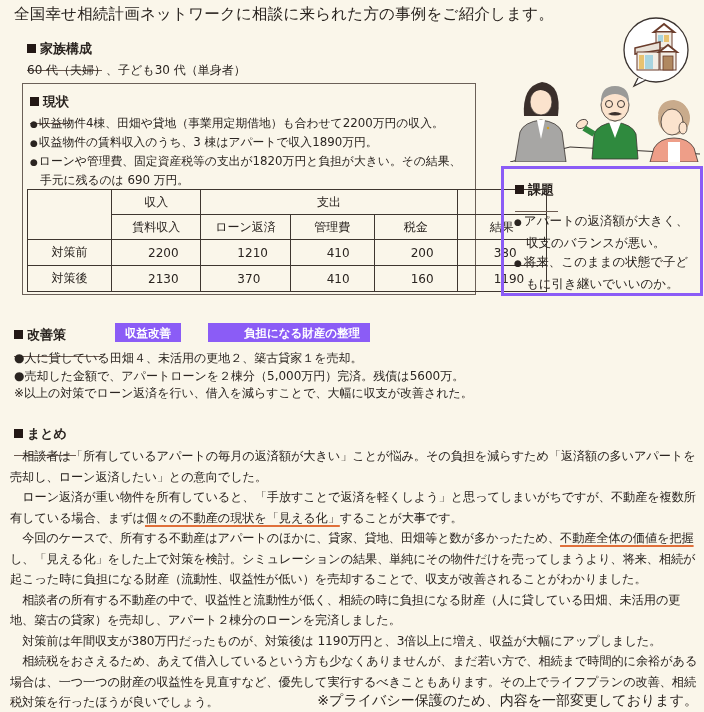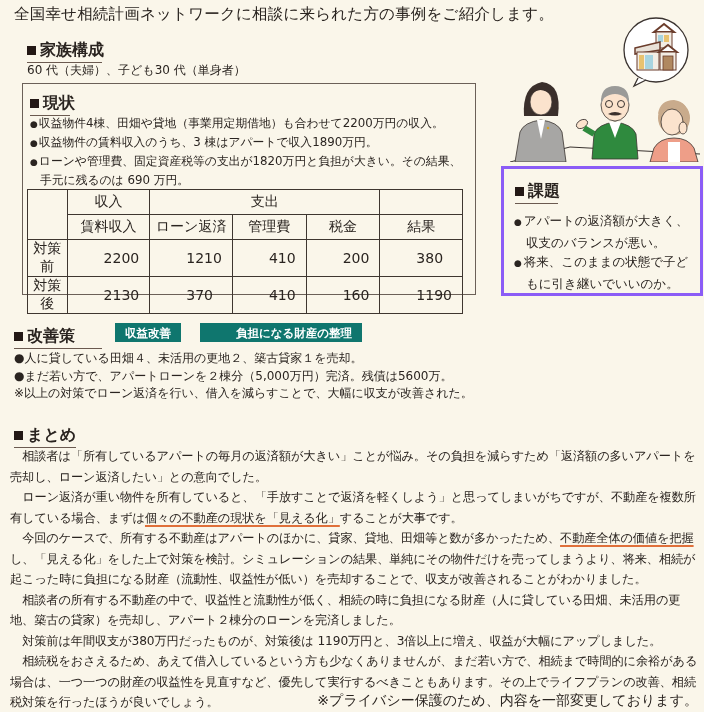--- a/index.html
+++ b/index.html
@@ -6,42 +6,42 @@
   html, body { width: 704px; height: 712px; overflow: hidden; }
   body {
     background: #faf6ea;
     font-family: "DejaVu Sans", "Liberation Sans", sans-serif;
     color: #2a2420;
     position: relative;
   }
   .abs { position: absolute; }
   .intro { left: 14px; top: 4px; font-size: 15.5px; letter-spacing: 0.2px; white-space: nowrap; }
   .heading {
-    font-size: 16px; font-weight: bold;
+    font-size: 13px; font-weight: bold;
     border-bottom: 1px solid #6b5a50;
-    padding-bottom: 1px;
+    padding-bottom: 12px;
     white-space: nowrap;
   }
   .heading .sq { display: inline-block; width: 9px; height: 9px; background: #231815; margin-right: 4px; vertical-align: 0px; }
   .family { left: 27px; top: 40px; width: 75px; }
   .family-text { left: 27px; top: 62px; font-size: 12px; white-space: nowrap; }
 
   .status-box {
     left: 22px; top: 83px; width: 454px; height: 212px;
     border: 1px solid #6b6058;
   }
   .status-head { left: 7px; top: 9px; width: 40px; }
   .status-list { left: 7px; top: 30px; font-size: 11.8px; line-height: 18px; list-style: none; width: 440px; }
   .status-list li { padding-left: 10px; text-indent: -10px; }
   .status-list li::before { content: "●"; font-size: 9px; margin-right: 1px; }
 
   table.money {
     position: absolute; left: 4px; top: 105px;
-    border-collapse: collapse; width: 436px;
-    font-size: 14px;
+    border-collapse: collapse; width: 520px;
+    font-size: 12px;
   }
   table.money td {
     border: 1px solid #3e3630;
     height: 25px;
     text-align: center;
   }
   table.money td.num { text-align: left; padding-right: 10px; padding-left: 36px; }
   table.money tr.data td { height: 26px; margin-top: 17px; }
 
   .illust { left: 500px; top: 14px; width: 200px; height: 148px; }
@@ -50,26 +50,26 @@
     left: 501px; top: 166px; width: 202px; height: 130px;
     border: 3px solid #8b5cf6;
   }
   .issue-head { left: 11px; top: 12px; width: 43px; }
   .issue-list { left: 10px; top: 42px; font-size: 12.5px; line-height: 19.5px; list-style: none; width: 185px; }
   .issue-list li { padding-left: 12px; text-indent: -12px; }
   .issue-list li::before { content: "●"; font-size: 9px; margin-right: 2px; }
 
   .measure-head { left: 14px; top: 326px; width: 88px; }
   .badge {
-    background: #0f766e; color: #fff;
+    background: #8b5cf6; color: #fff;
     font-size: 11.5px; font-weight: bold;
     padding: 3px 10px; height: 19px; line-height: 14px; white-space: nowrap;
   }
   .badge1 { left: 115px; top: 323px; }
-  .badge2 { left: 200px; top: 323px; padding-left: 36px; }
+  .badge2 { left: 208px; top: 323px; padding-left: 36px; }
   .measure-list { left: 14px; top: 350px; font-size: 12px; line-height: 17.5px; list-style: none; white-space: nowrap; }
 
   .summary-head { left: 14px; top: 425px; width: 62px; }
   .summary { left: 10px; top: 446px; width: 690px; font-size: 12.2px; line-height: 20.5px; letter-spacing: -0.1px; }
   .summary p { text-indent: 1em; }
   .ul { text-decoration: underline; text-decoration-color: #e0703a; text-decoration-thickness: 2px; text-underline-offset: 3px; }
   .note { right: 6px; top: 692px; font-size: 14px; white-space: nowrap; }
 </style>
 </head>
 <body>
@@ -188,21 +188,21 @@
   </ul>
 </div>
 
 <div class="abs heading measure-head">
   <span class="sq"></span><span>改善策</span>
 </div>
 <div class="abs badge badge1">収益改善</div>
 <div class="abs badge badge2">負担になる財産の整理</div>
 <ul class="abs measure-list">
   <li>●人に貸している田畑４、未活用の更地２、築古貸家１を売却。</li>
-  <li>●まだ若い方で、アパートローンを２棟分（5,000万円）完済。残債は5600万。</li>
+  <li>●売却した金額で、アパートローンを２棟分（5,000万円）完済。残債は5600万。</li>
   <li>※以上の対策でローン返済を行い、借入を減らすことで、大幅に収支が改善された。</li>
 </ul>
 
 <div class="abs heading summary-head">
   <span class="sq"></span><span>まとめ</span>
 </div>
 <div class="abs summary">
   <p>相談者は「所有しているアパートの毎月の返済額が大きい」ことが悩み。その負担を減らすため「返済額の多いアパートを売却し、ローン返済したい」との意向でした。</p>
   <p><span>ローン返済が重い物件を所有していると、「手放すことで返済を軽くしよう」と思ってしまいがちですが、不動産を複数所有している場合、まずは</span><span class="ul">個々の不動産の現状を「見える化」</span><span>することが大事です。</span></p>
   <p><span>今回のケースで、所有する不動産はアパートのほかに、貸家、貸地、田畑等と数が多かったため、</span><span class="ul">不動産全体の価値を把握</span><span>し、「見える化」をした上で対策を検討。シミュレーションの結果、単純にその物件だけを売ってしまうより、将来、相続が起こった時に負担になる財産（流動性、収益性が低い）を売却することで、収支が改善されることがわかりました。</span></p>

